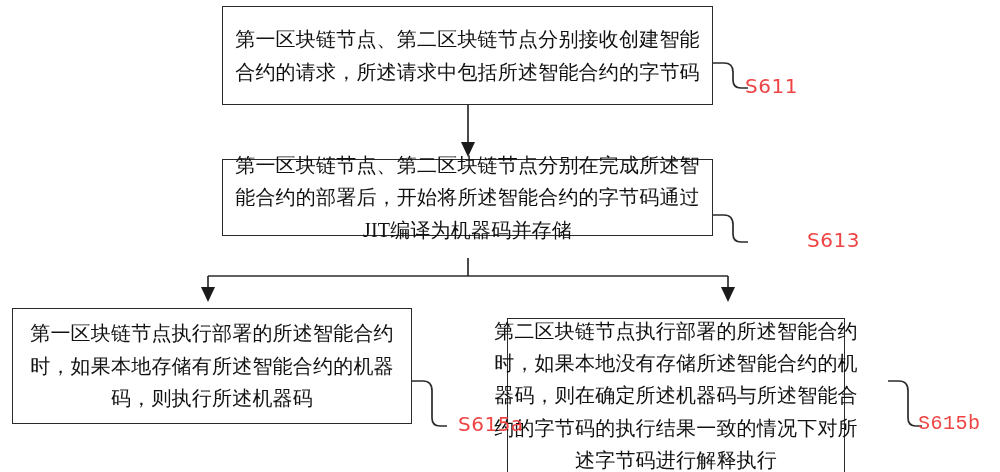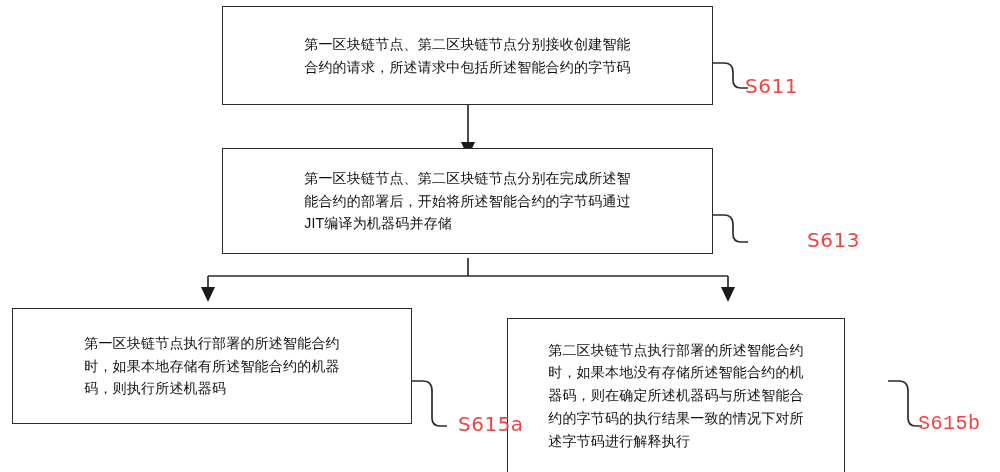--- a/index.html
+++ b/index.html
@@ -21,41 +21,42 @@
     position: absolute;
     box-sizing: border-box;
     border: 1.6px solid #2b2b2b;
     background: #ffffff;
     display: flex;
     align-items: center;
     justify-content: center;
     padding: 4px 6px;
   }
   .node-text {
+    text-align: center;
     color: #111111;
-    font-family: Liberation Sans, sans-serif;
-    font-size: 14px;
+    font-family: Liberation Serif, serif;
+    font-size: 20px;
     line-height: 1.62;
     letter-spacing: 0.2px;
     white-space: pre-line;
     word-break: keep-all;
   }
   
   #box-s611 {
     left: 222px;
     top: 6px;
     width: 491px;
     height: 99px;
   }
   
   #box-s613 {
     left: 222px;
-    top: 148px;
+    top: 159px;
     width: 491px;
-    height: 106px;
+    height: 77px;
   }
   
   #box-s615a {
     left: 12px;
     top: 308px;
     width: 400px;
     height: 116px;
   }
   
   #box-s615b {

